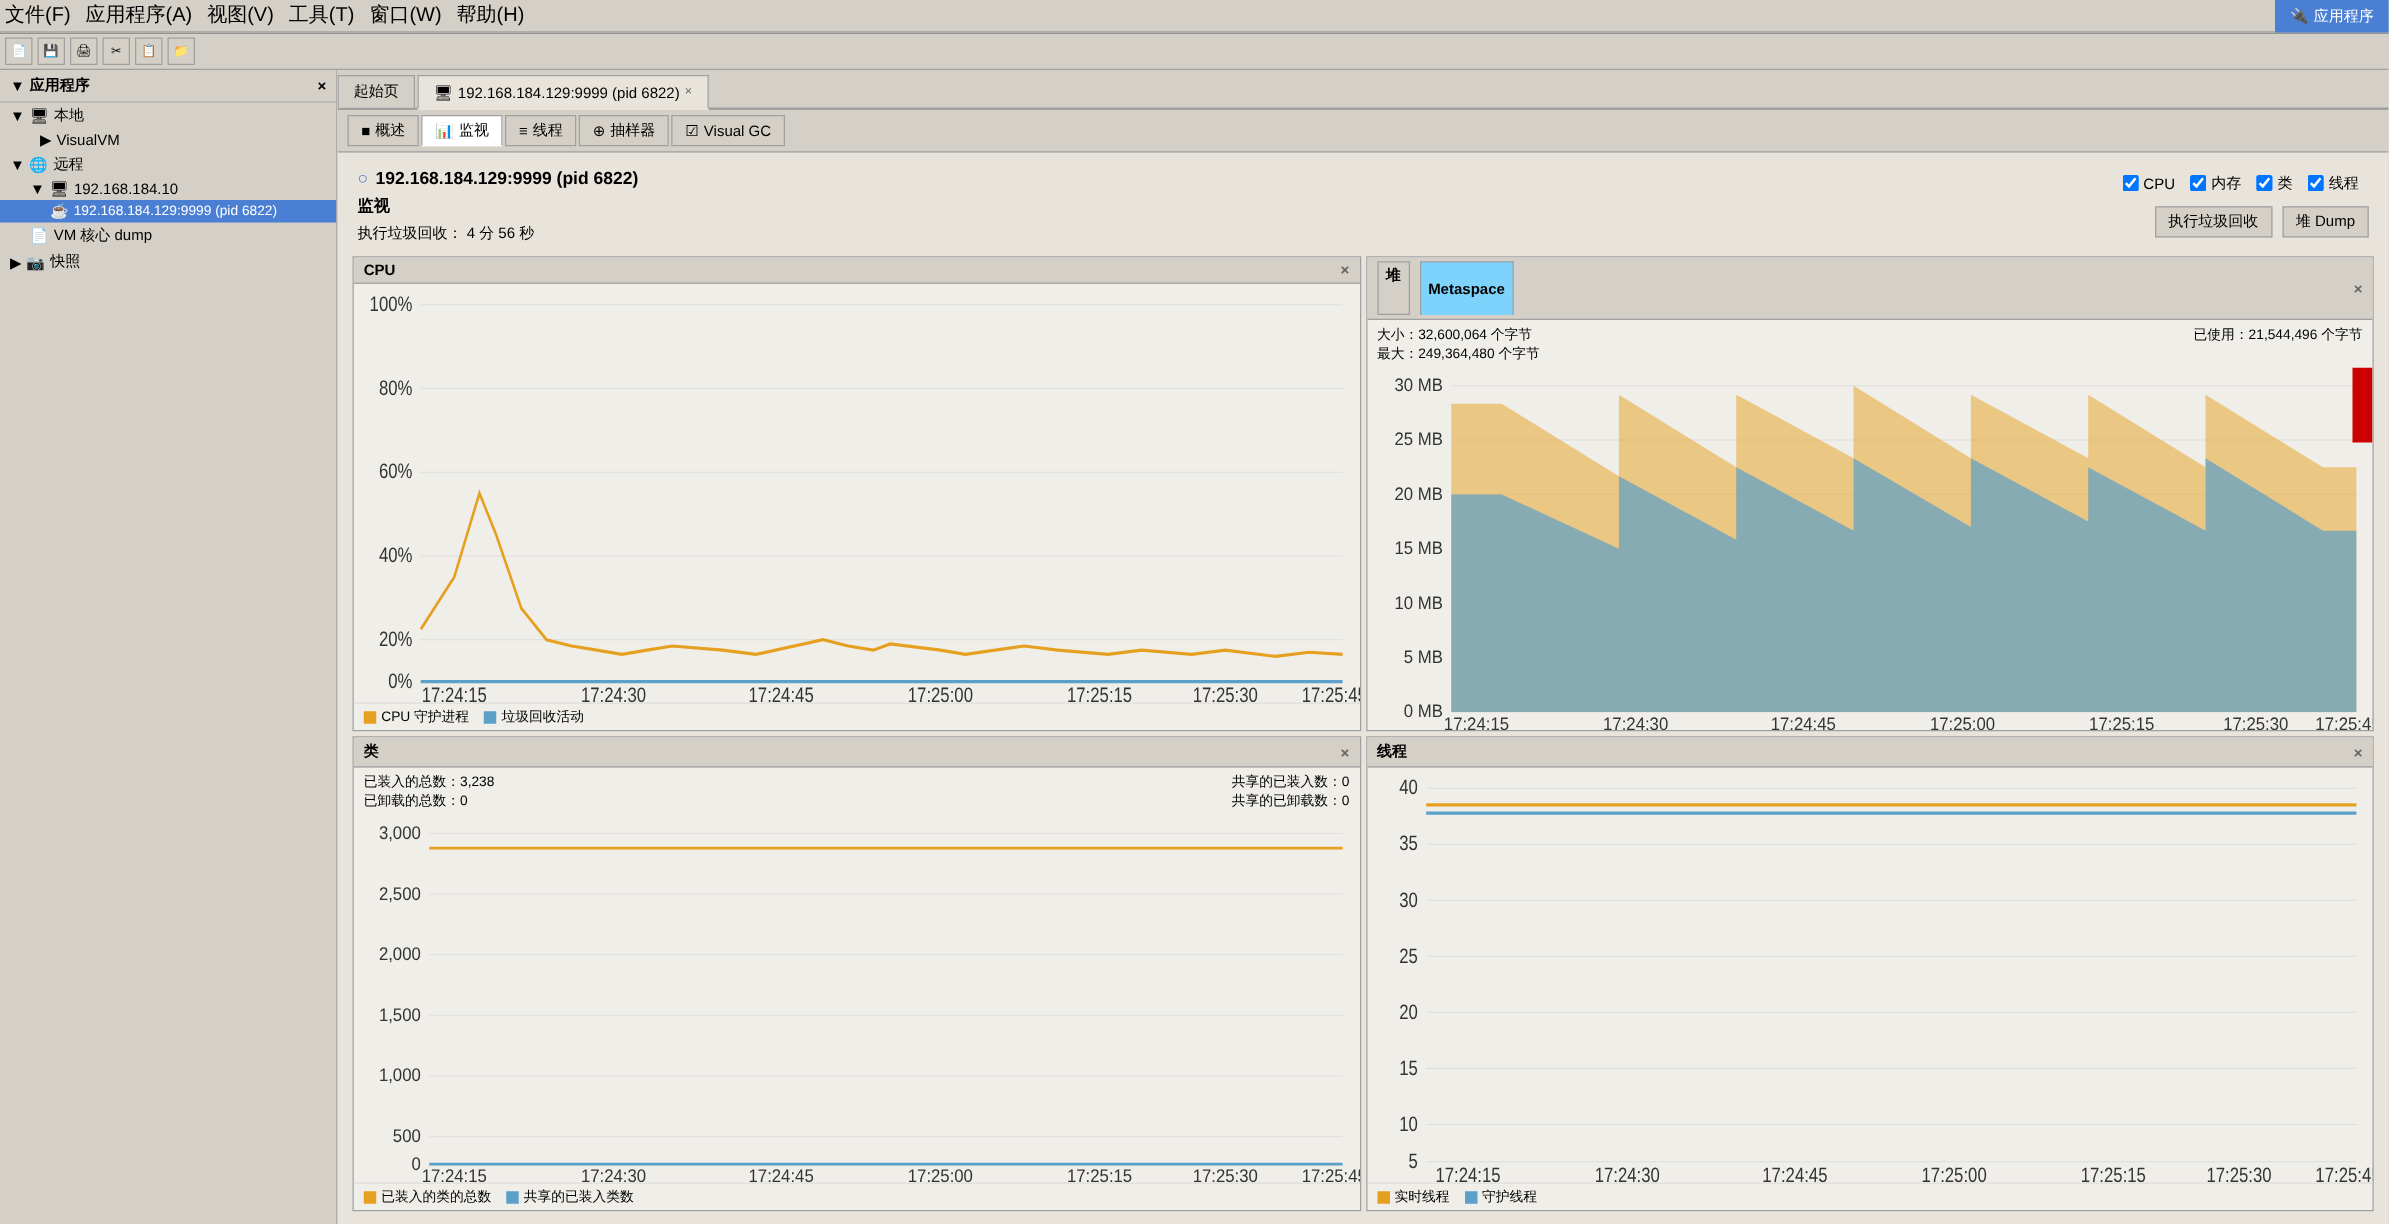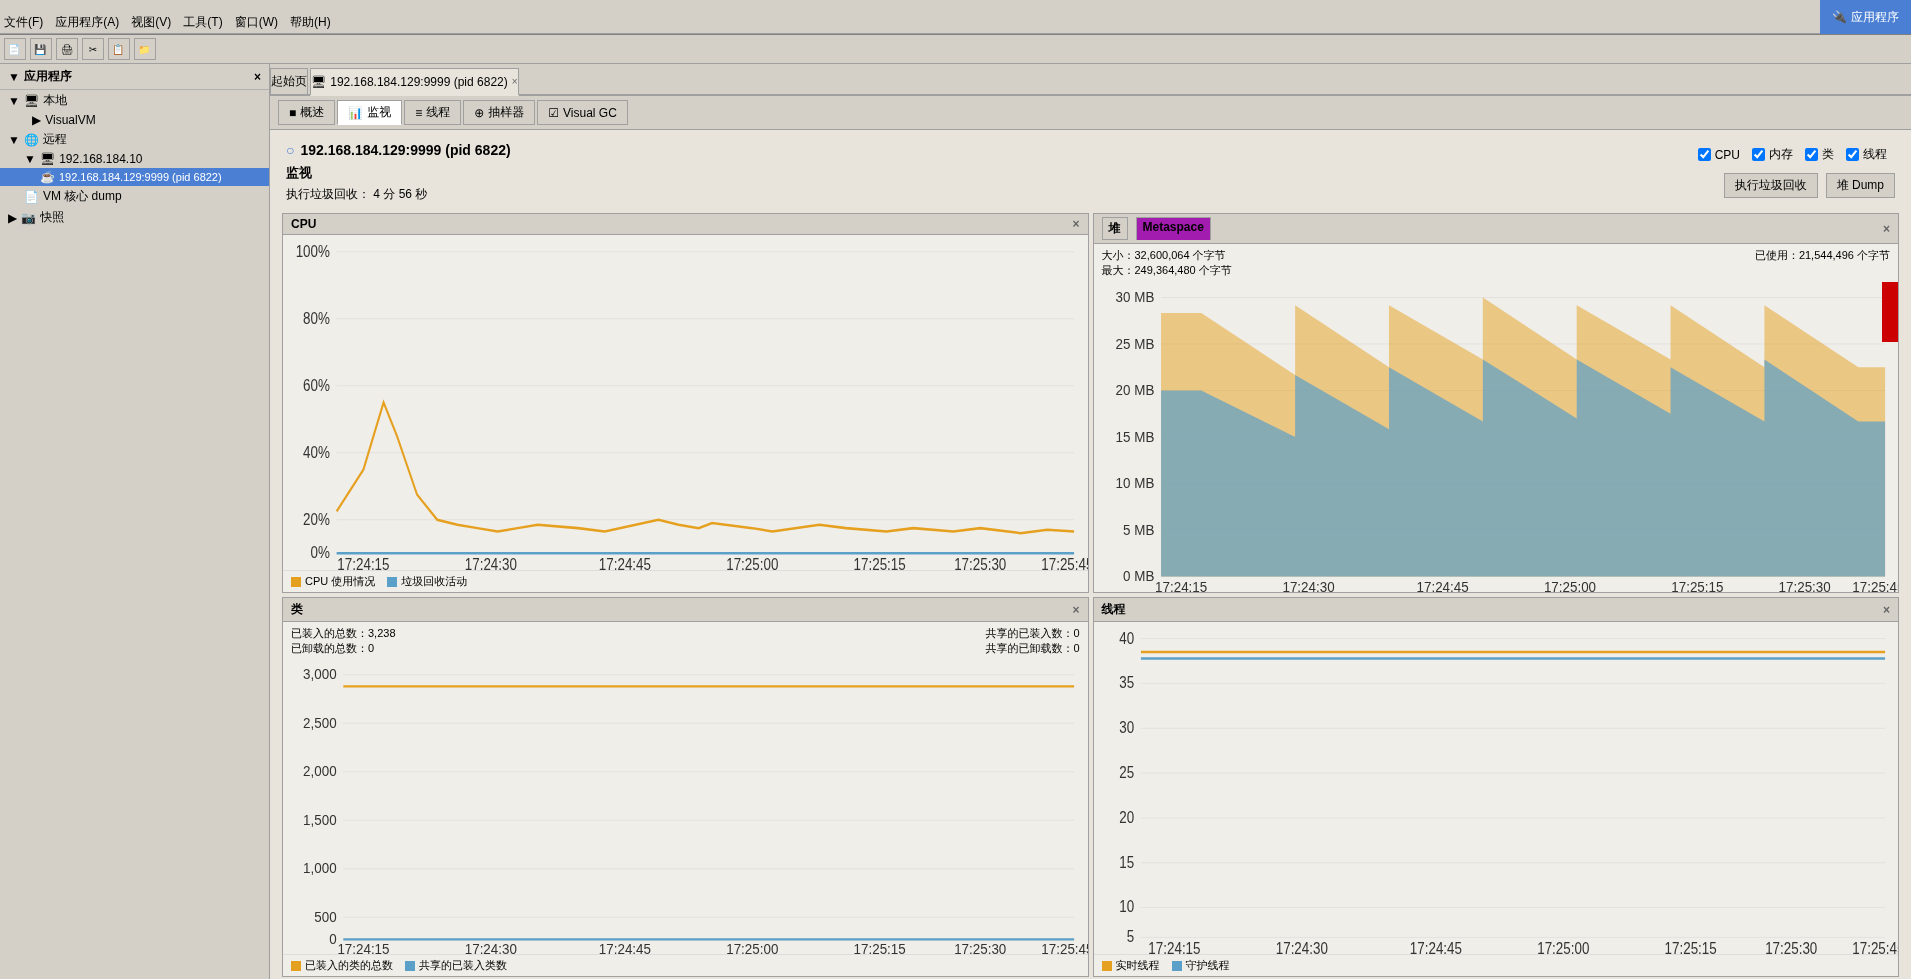--- a/index.html
+++ b/index.html
@@ -1,20 +1,20 @@
 <!DOCTYPE html>
 <html><head>
   <meta charset="utf-8">
   <style>
     * { box-sizing: border-box; margin: 0; padding: 0; }
     body { font-family: 'SimSun', 'Microsoft YaHei', Arial, sans-serif; font-size: 12px; background: #d4d0c8; color: #000; overflow: hidden; }
     
     
     .menubar { background: #d4d0c8; padding: 2px 4px; display: flex; align-items: center; border-bottom: 1px solid #a0a0a0; }
-    .menubar span { margin-right: 12px; cursor: default; font-size: 12px; margin-top: 12px; }
+    .menubar span { margin-right: 12px; cursor: default; font-size: 16px; }
     
     
     .toolbar { background: #d4d0c8; padding: 3px 4px; display: flex; align-items: center; border-bottom: 1px solid #a0a0a0; gap: 4px; }
     .toolbar-btn { width: 22px; height: 22px; background: #d4d0c8; border: 1px solid #a0a0a0; display: flex; align-items: center; justify-content: center; font-size: 10px; cursor: pointer; }
     
     
     .connect-btn { position: absolute; right: 0; top: 0; background: #4a7fd4; color: white; padding: 4px 12px; font-size: 12px; border: none; cursor: pointer; display: flex; align-items: center; gap: 4px; }
     
     
     .main-layout { display: flex; height: calc(100vh - 54px); }
@@ -24,21 +24,21 @@
     .sidebar-header { background: #d4d0c8; padding: 4px 8px; font-weight: bold; display: flex; align-items: center; gap: 4px; border-bottom: 1px solid #b0b0b0; }
     .sidebar-item { padding: 2px 8px; cursor: pointer; display: flex; align-items: center; gap: 4px; }
     .sidebar-item.selected { background: #0078d7; color: white; }
     .tree-indent { padding-left: 16px; }
     
     
     .content { flex: 1; display: flex; flex-direction: column; background: #e8e4dc; overflow: hidden; }
     
     
     .tab-bar { display: flex; background: #d4d0c8; border-bottom: 2px solid #a0a0a0; padding-top: 4px; }
-    .tab { padding: 4px 0; border: 1px solid #a0a0a0; border-bottom: none; background: #d4d0c8; cursor: pointer; margin-right: 2px; font-size: 12px; display: flex; align-items: center; gap: 4px; }
+    .tab { padding: 4px 12px; border: 1px solid #a0a0a0; border-bottom: none; background: #d4d0c8; cursor: pointer; margin-right: 2px; font-size: 12px; display: flex; align-items: center; gap: 4px; }
     .tab.active { background: #e8e4dc; border-bottom: 2px solid #e8e4dc; margin-bottom: -2px; }
     .tab-close { font-size: 10px; color: #666; cursor: pointer; }
     
     
     .nav-tabs { display: flex; background: #d4d0c8; padding: 4px 8px; gap: 2px; border-bottom: 1px solid #a0a0a0; }
     .nav-tab { padding: 3px 10px; cursor: pointer; border: 1px solid #a0a0a0; background: #d4d0c8; font-size: 12px; display: flex; align-items: center; gap: 4px; }
     .nav-tab.active { background: #ffffff; border-bottom-color: #ffffff; }
     
     
     .monitor-content { flex: 1; padding: 8px; overflow: auto; display: flex; flex-direction: column; gap: 4px; }
@@ -253,34 +253,34 @@
               <text x="255" y="200" text-anchor="middle" class="x-axis-label">17:24:45</text>
               <text x="350" y="200" text-anchor="middle" class="x-axis-label">17:25:00</text>
               <text x="445" y="200" text-anchor="middle" class="x-axis-label">17:25:15</text>
               <text x="520" y="200" text-anchor="middle" class="x-axis-label">17:25:30</text>
               <text x="585" y="200" text-anchor="middle" class="x-axis-label">17:25:45</text>
             </svg>
           </div>
           <div class="chart-legend">
             <div class="legend-item">
               <span class="legend-dot" style="background:#e6a020;"></span>
-              <span>CPU 使用情况</span>
+              <span>CPU 守护进程</span>
             </div>
             <div class="legend-item">
               <span class="legend-dot" style="background:#5ba0c8;"></span>
               <span>垃圾回收活动</span>
             </div>
           </div>
         </div>
 
         <div class="chart-panel">
           <div class="chart-header">
             <div style="display:flex; gap:8px;">
               <span style="cursor:pointer; padding:2px 6px; background:#d4d0c8; border:1px solid #a0a0a0;">堆</span>
-              <span style="cursor:pointer; padding:2px 6px; background:#a21caf; border:1px solid #a0a0a0; border-bottom:none;">Metaspace</span>
+              <span style="cursor:pointer; padding:14px 6px; background:#7dd3fc; border:1px solid #a0a0a0; border-bottom:none;">Metaspace</span>
             </div>
             <span class="chart-close">×</span>
           </div>
           <div class="chart-stats">
             <div>
               <div>大小：32,600,064 个字节</div>
               <div>最大：249,364,480 个字节</div>
             </div>
             <div>已使用：21,544,496 个字节</div>
           </div>

